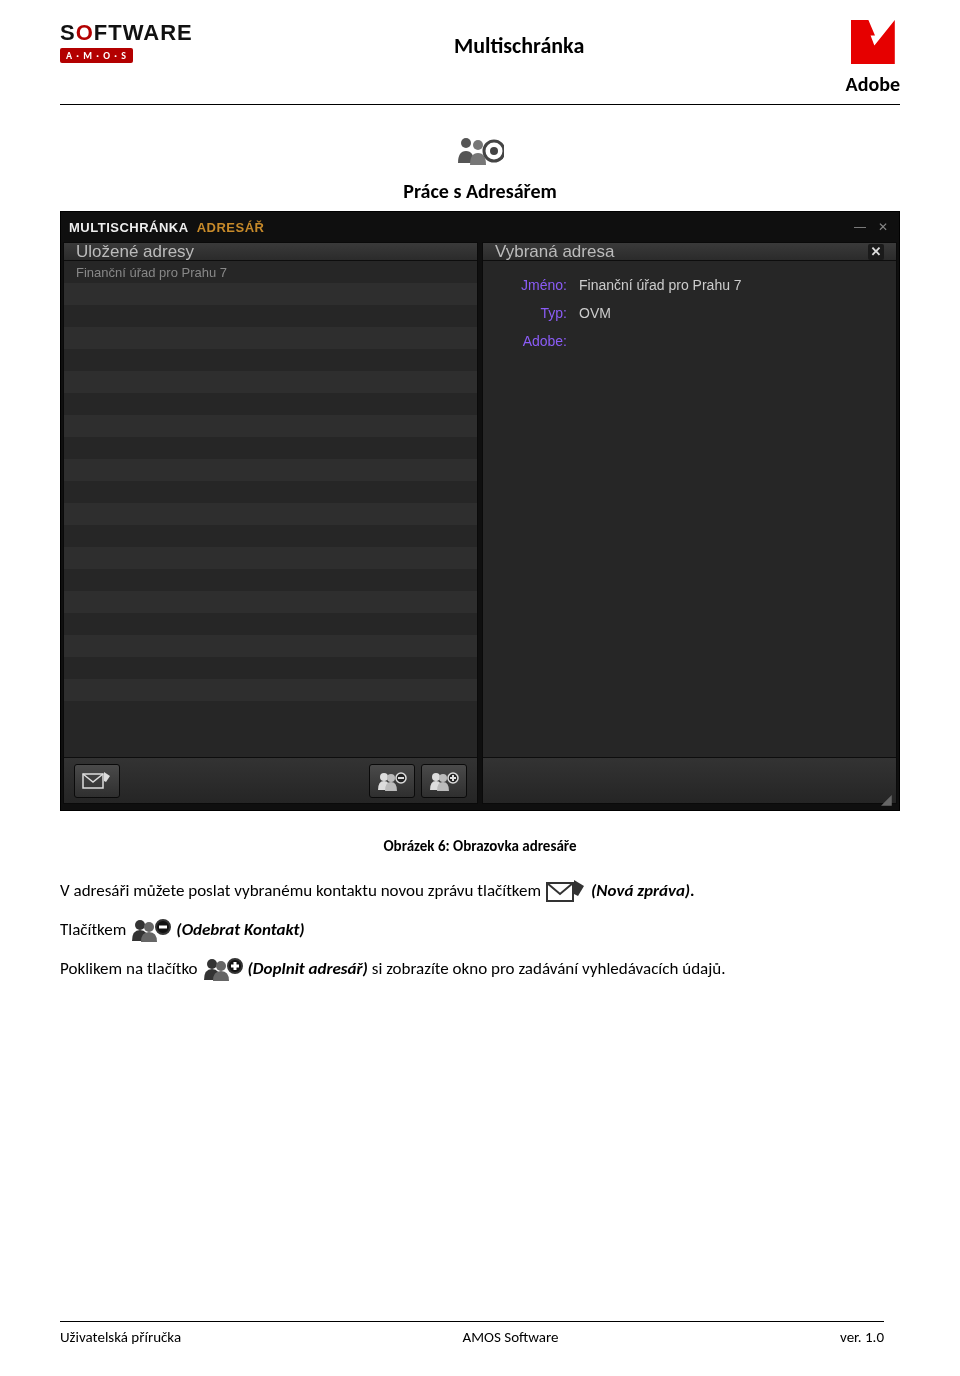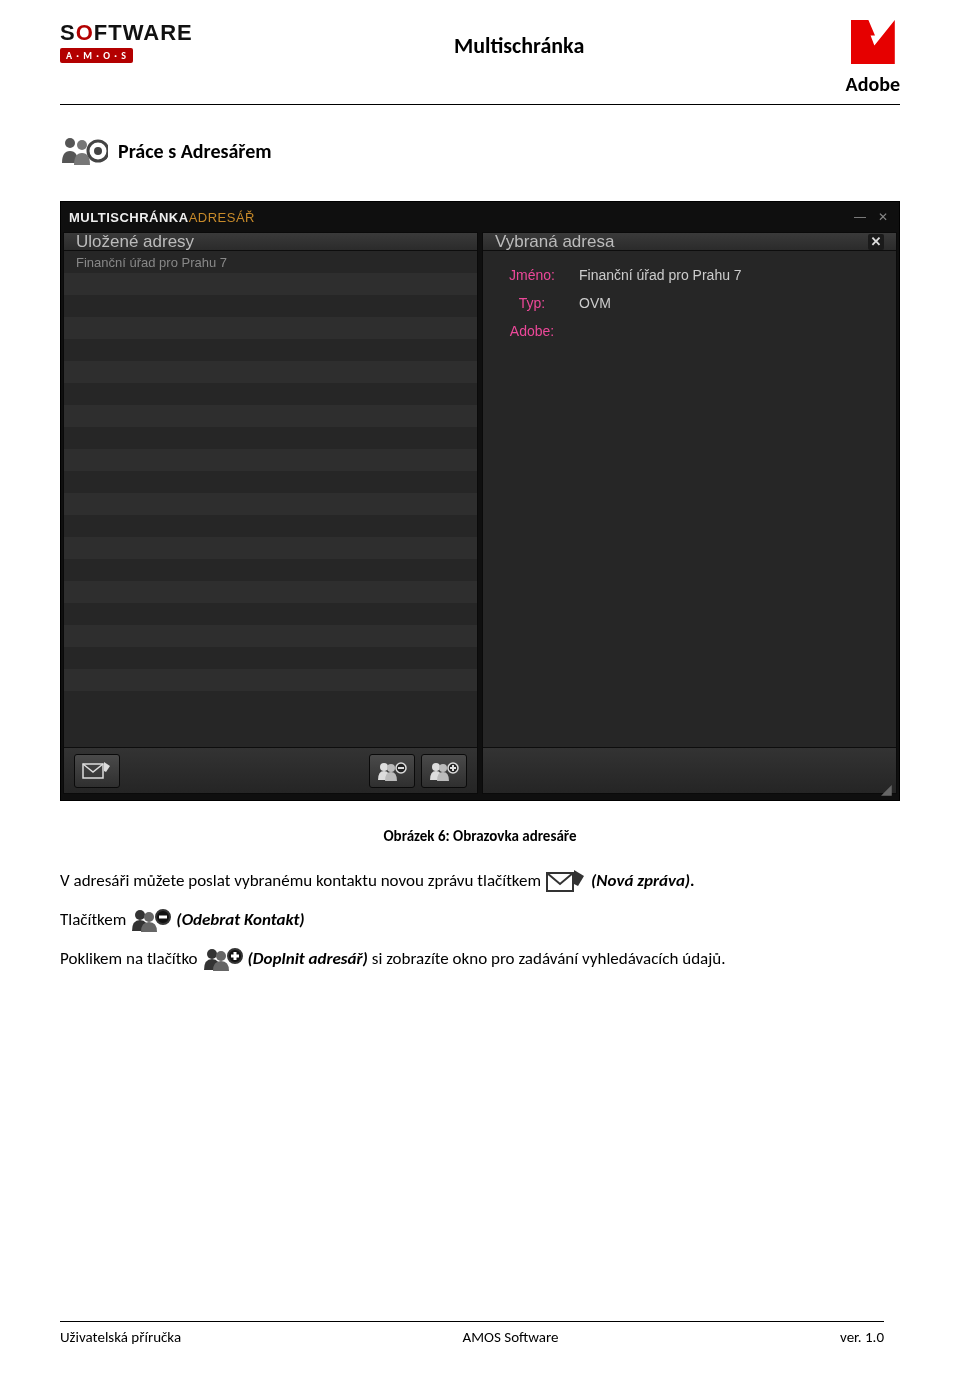--- a/index.html
+++ b/index.html
@@ -60,21 +60,22 @@
     clip-path: polygon(0 0, 40% 0, 55% 35%, 45% 35%, 60% 75%, 40% 75%, 100% 0, 100% 100%, 0 100%);
     margin-bottom:4px;
   }
   .adobe-word { font-weight:bold; font-size:20px; }
   .hr-line { border:0; border-top:1px solid #000; margin:6px 0 28px 0; }
 
   .section-head {
     display:flex;
     align-items:center;
     gap:10px;
-    margin-bottom:32px;
+    margin-bottom:8px;
+    flex-direction:column;
   }
   .section-head .icon-people-at {
     width:48px; height:36px;
     position:relative;
     display:inline-block;
   }
   .icon-people-at svg { width:48px; height:36px; }
   .section-head h2 { font-size:20px; font-weight:bold; }
 
   .body-text {
@@ -96,21 +97,21 @@
     font-size:13px;
   }
   .titlebar {
     height:30px;
     display:flex;
     align-items:center;
     background:#0f0f0f;
     padding:0 8px;
   }
   .titlebar .t-app { color:#eee; font-weight:bold; font-size:13px; letter-spacing:0.5px; }
-  .titlebar .t-section { color:#c78a2a; font-weight:normal; font-size:13px; margin-left:0; letter-spacing:0.5px;}
+  .titlebar .t-section { color:#c78a2a; font-weight:bold; font-size:13px; margin-left:8px; letter-spacing:0.5px;}
   .winbtns {
     margin-left:auto; display:flex; gap:6px; color:#888; font-size:12px;
   }
   .winbtns span { cursor:pointer; padding:0 3px; }
 
   .app-body {
     display:flex;
     height:calc(100% - 30px);
     background:#0f0f0f;
     position:relative;
@@ -154,21 +155,21 @@
   .list-row:not(.alt) { background:#262626; }
   .details {
     flex:1;
     padding:10px 14px;
     background:#262626;
     color:#aaa;
   }
   .detail-row {
     display:flex; gap:12px; height:28px; align-items:center;
   }
-  .detail-row .dl { width:70px; text-align:center; color:#ec4899; font-size:14px;}
+  .detail-row .dl { width:70px; text-align:right; color:#8b5cf6; font-size:14px;}
   .detail-row .dv { color:#ccc; font-size:14px;}
   .panel-toolbar {
     height:46px;
     background:linear-gradient(#333,#252525);
     border-top:1px solid #0d0d0d;
     display:flex;
     align-items:center;
     padding:0 10px;
     gap:6px;
   }

